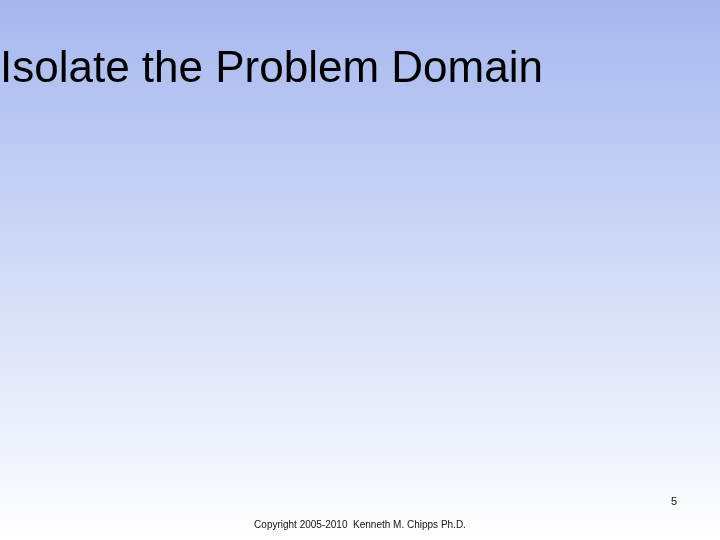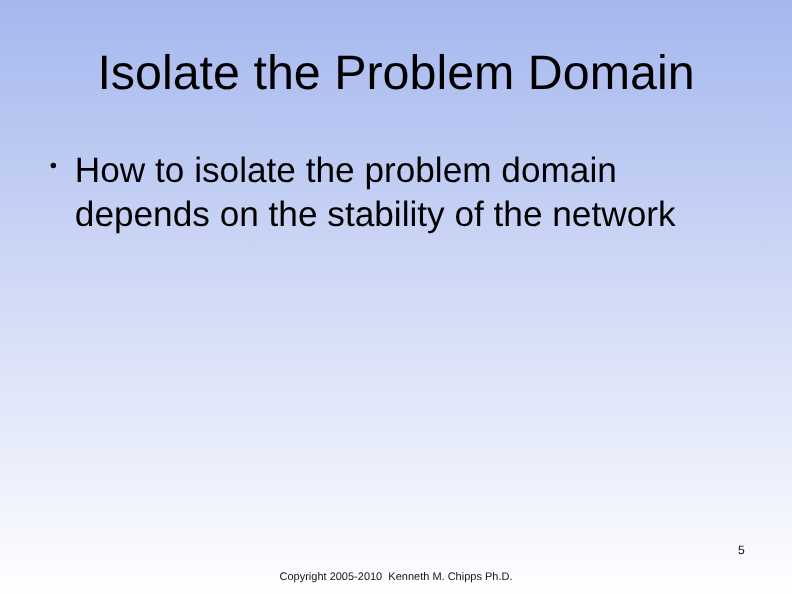--- a/index.html
+++ b/index.html
@@ -16,21 +16,21 @@
   }
   .slide{
     position:relative;
     width:720px;height:540px;
     background:linear-gradient(to bottom, var(--bg-top) 0%, var(--bg-bottom) 100%);
     overflow:hidden;
   }
   .slide-title{
     position:absolute;
     top:42px;left:0;right:0;
-    text-align:center;
+    text-align:left;
     font-size:44px;
     line-height:50px;
     font-weight:400;
     color:var(--text);
   }
   .bullet-list{
     position:absolute;
     top:134px;left:40px;
     width:637px;
     list-style:none;
@@ -67,24 +67,20 @@
 </style>
 </head>
 <body>
 
 <div class="slide">
 
   <h1 class="slide-title">Isolate the Problem Domain</h1>
 
   <ul class="bullet-list">
 
-      <li class="bullet-item">
-        <span class="bullet-dot"></span>
-        <span>How to isolate the problem domain depends on the stability of the network</span>
-      </li>
 
 
     </ul>
 
   <div class="footer">
     <div>Copyright 2005-2010  Kenneth M. Chipps Ph.D.</div>
     
   </div>
 
   <div class="page-number">5</div>

